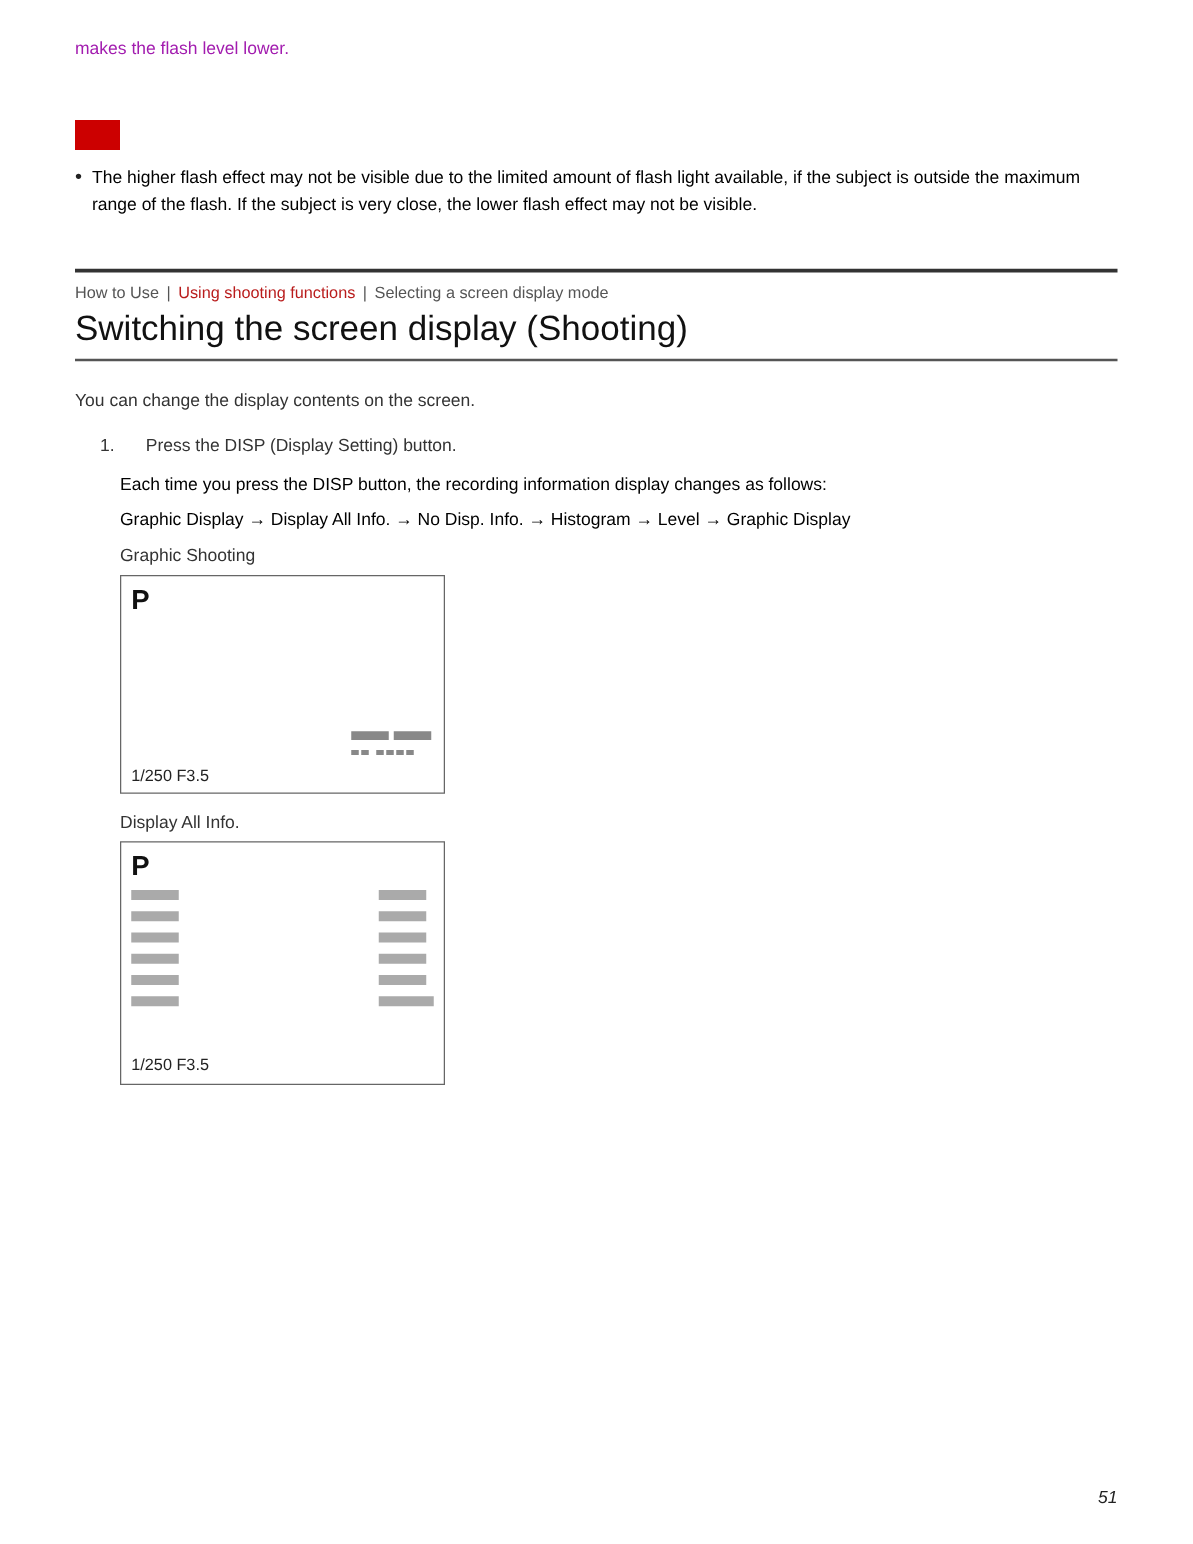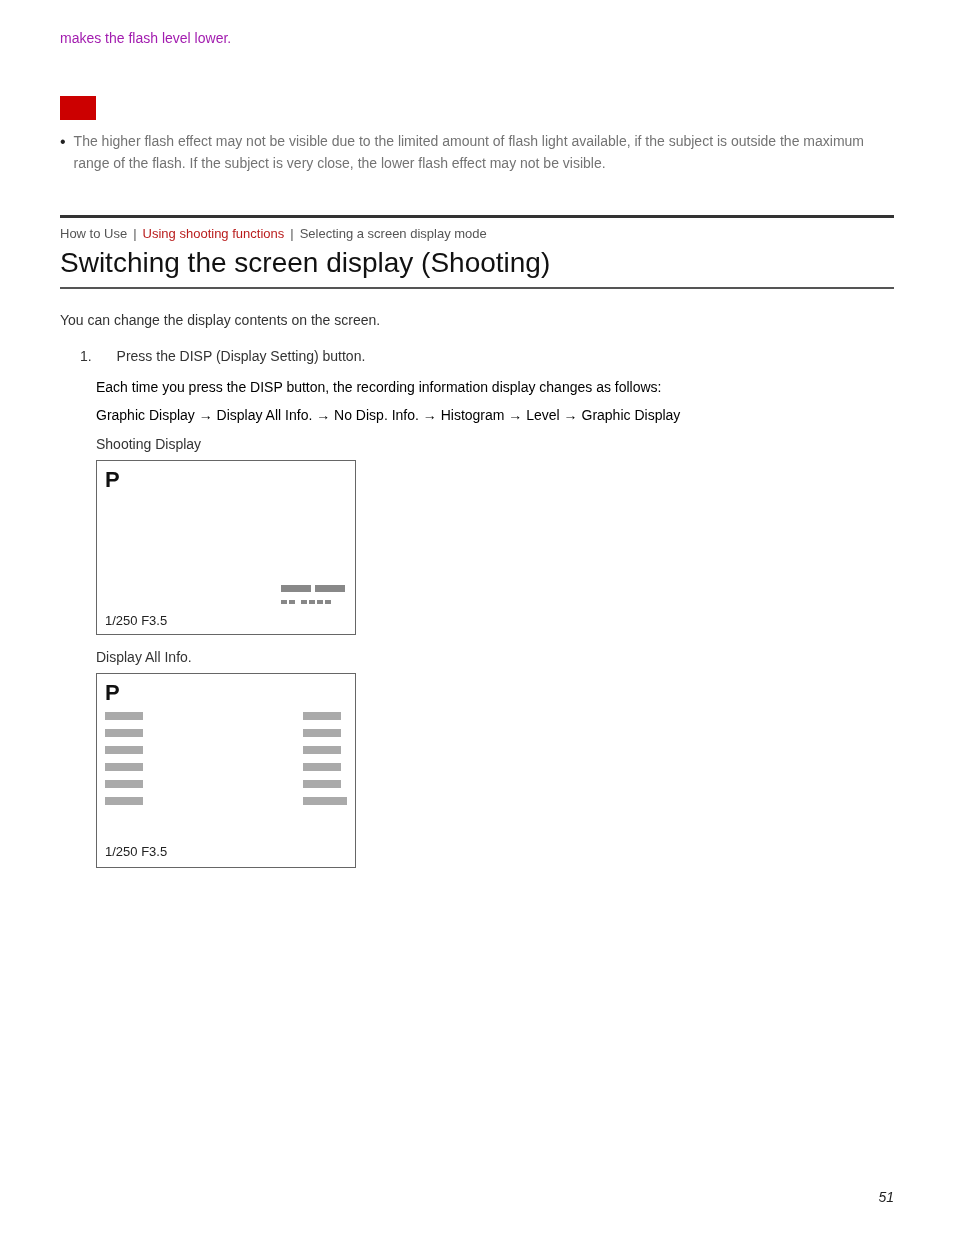--- a/index.html
+++ b/index.html
@@ -39,21 +39,21 @@
 
     .bullet-dot {
       margin-right: 8px;
       font-size: 16px;
       line-height: 1.5;
       flex-shrink: 0;
     }
 
     .bullet-text {
       font-size: 14px;
-      color: #737373;
+      color: #000000;
       line-height: 1.6;
     }
 
     .section-divider {
       border: none;
       border-top: 3px solid #333;
       margin: 30px 0 0 0;
     }
 
     .section-divider-bottom {
@@ -229,21 +229,21 @@
   <p class="body-text">You can change the display contents on the screen.</p>
 
   <div class="numbered-step">
     <span class="step-number">1.</span>
     <span class="step-number" style="margin-left:4px;padding-left:17px;">Press the DISP (Display Setting) button.</span>
 
     <div class="step-indent" style="margin-top:8px;">
       <p class="step-body">Each time you press the DISP button, the recording information display changes as follows:</p>
       <p class="step-body">Graphic Display → Display All Info. → No Disp. Info. → Histogram → Level → Graphic Display</p>
 
-      <p class="display-label">Shooting Display</p>
+      <p class="display-label">Graphic Shooting</p>
 
       <div class="camera-display">
         <span class="p-letter">P</span>
 
         <div class="scale-container">
           <div class="scale-row">
 
             <div style="display:flex; gap:1px; align-items:center;">
               <div class="scale-bar" style="width:30px;"></div>
               <div style="width:2px; height:7px; background:#fff;"></div>

